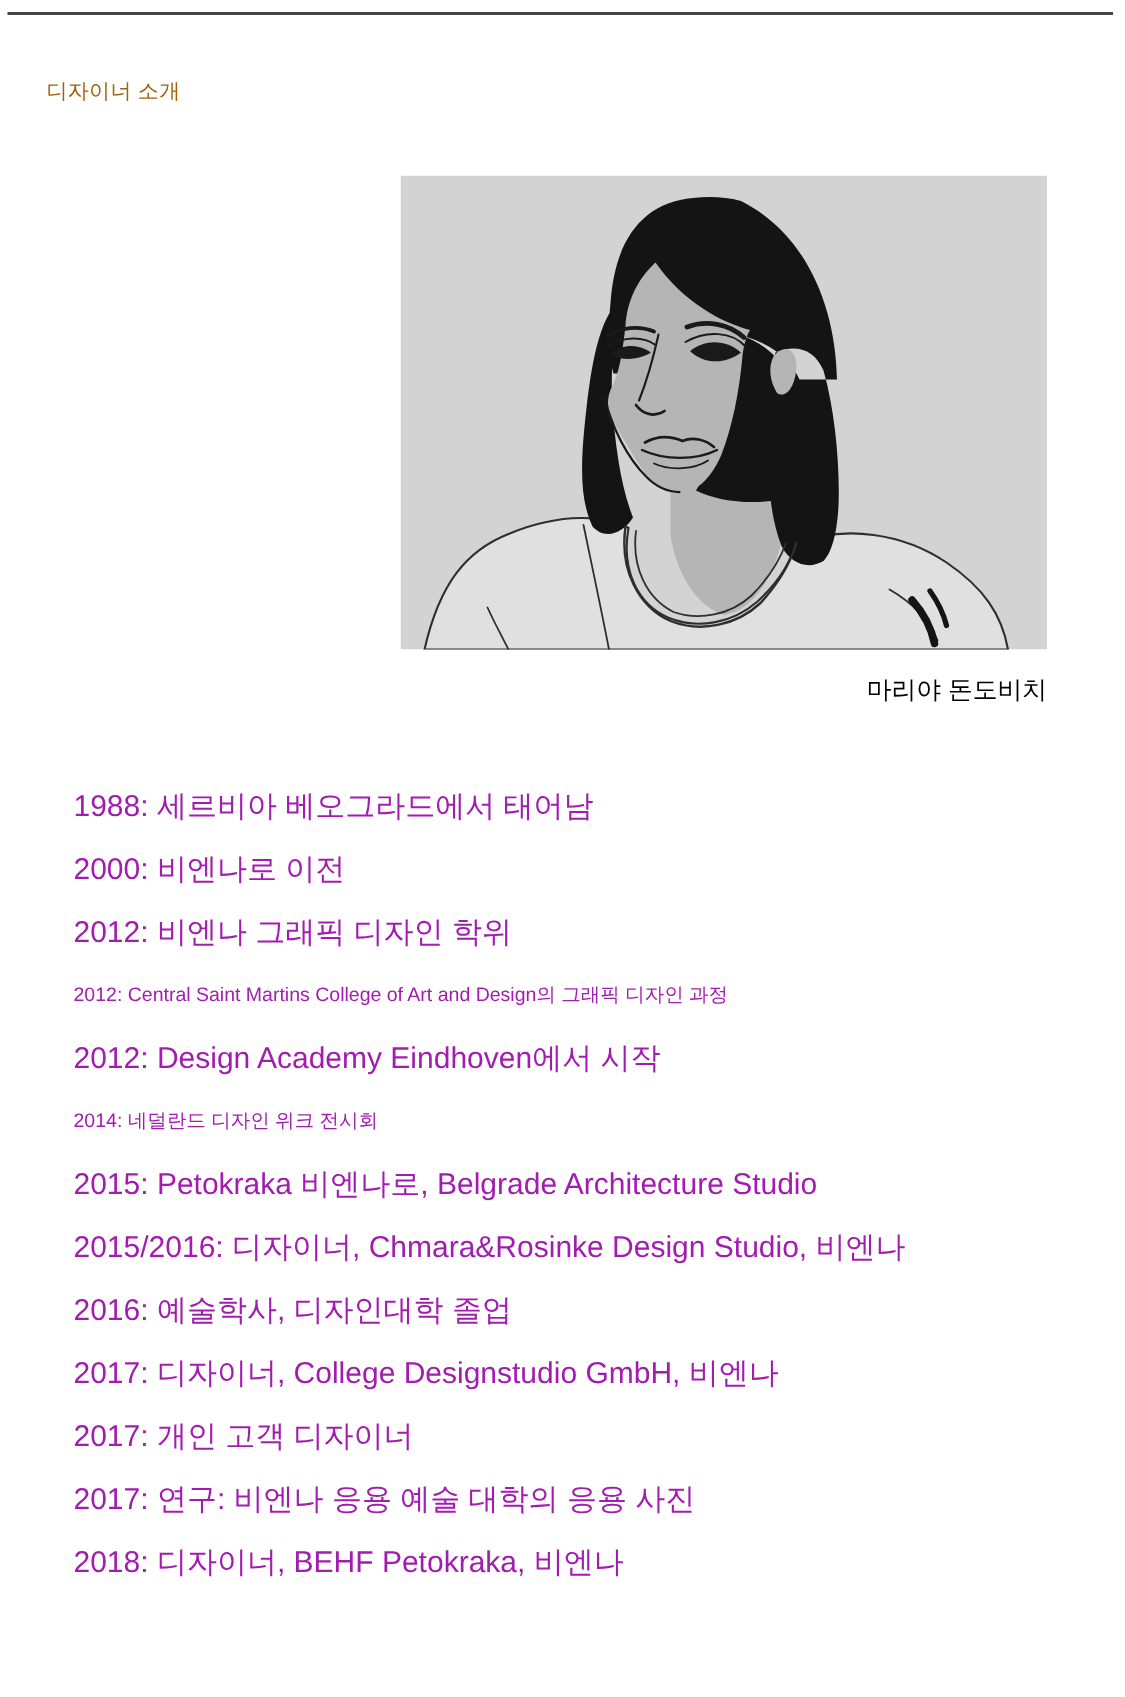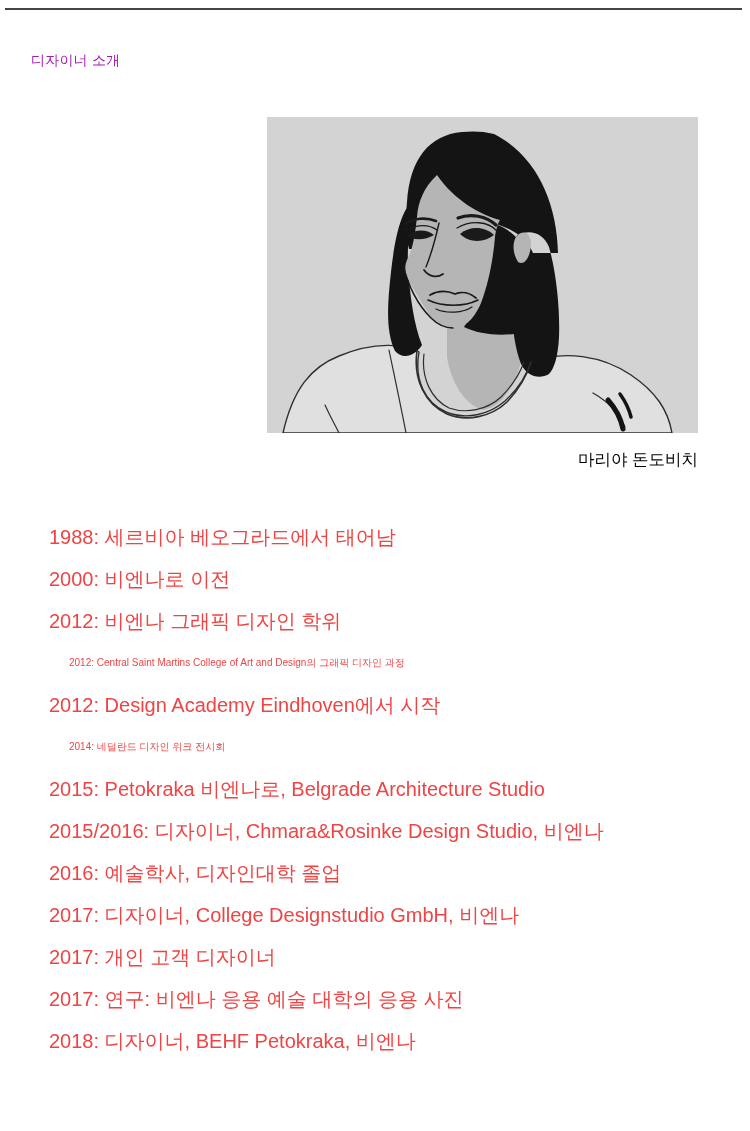--- a/index.html
+++ b/index.html
@@ -2,28 +2,28 @@
 <html><head>
 <meta charset="utf-8">
 <style>
   html,body { margin:0; padding:0; }
   body {
     width:750px; height:1131px; position:relative;
     background:#ffffff; overflow:hidden;
     font-family:"Liberation Sans","DejaVu Sans",sans-serif;
   }
   .top-rule { position:absolute; left:5px; top:8px; width:737px; height:2px; background:#454545; }
-  .page-title { position:absolute; left:31px; top:52px; font-size:14px; color:#a21caf; letter-spacing:0.2px; }
+  .page-title { position:absolute; left:31px; top:52px; font-size:14px; color:#a16207; letter-spacing:0.2px; }
   .portrait { position:absolute; left:267px; top:117px; width:431px; height:316px; margin:0; }
   .portrait svg { display:block; }
   .caption { position:absolute; right:52px; top:449px; font-size:16.5px; color:#000000; }
   .timeline { position:absolute; left:49px; top:516px; right:20px; }
-  .entry { height:42px; display:flex; align-items:center; color:#ef4444; white-space:nowrap; }
+  .entry { height:42px; display:flex; align-items:center; color:#a21caf; white-space:nowrap; }
   .lg { font-size:20px; }
-  .sm { font-size:10px;margin-left:20px; }
+  .sm { font-size:13px; }
   
   .outline { stroke:#2e2e2e; stroke-width:1.4px; }
   .feat path { stroke:#1a1a1a; fill:none; stroke-linecap:round; }
   .feat .fillpath { fill:#1a1a1a; stroke:none; }
   .seams path { stroke:#2e2e2e; fill:none; stroke-linecap:round; }
   .strands path { stroke:#141414; fill:none; stroke-linecap:round; }
 </style>
 </head>
 <body>
 

